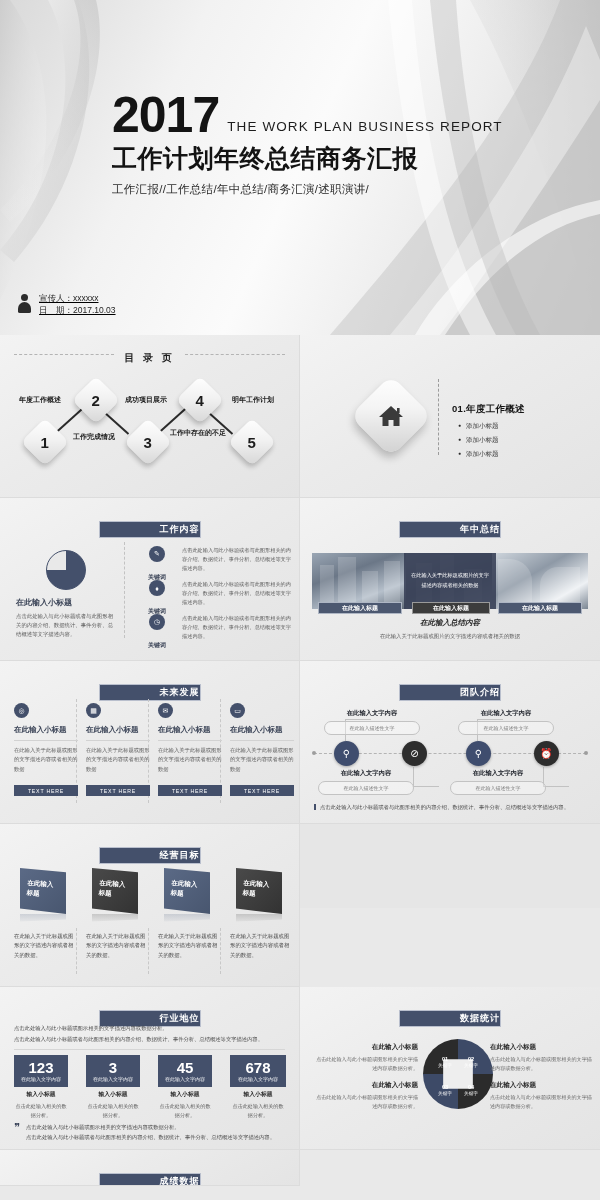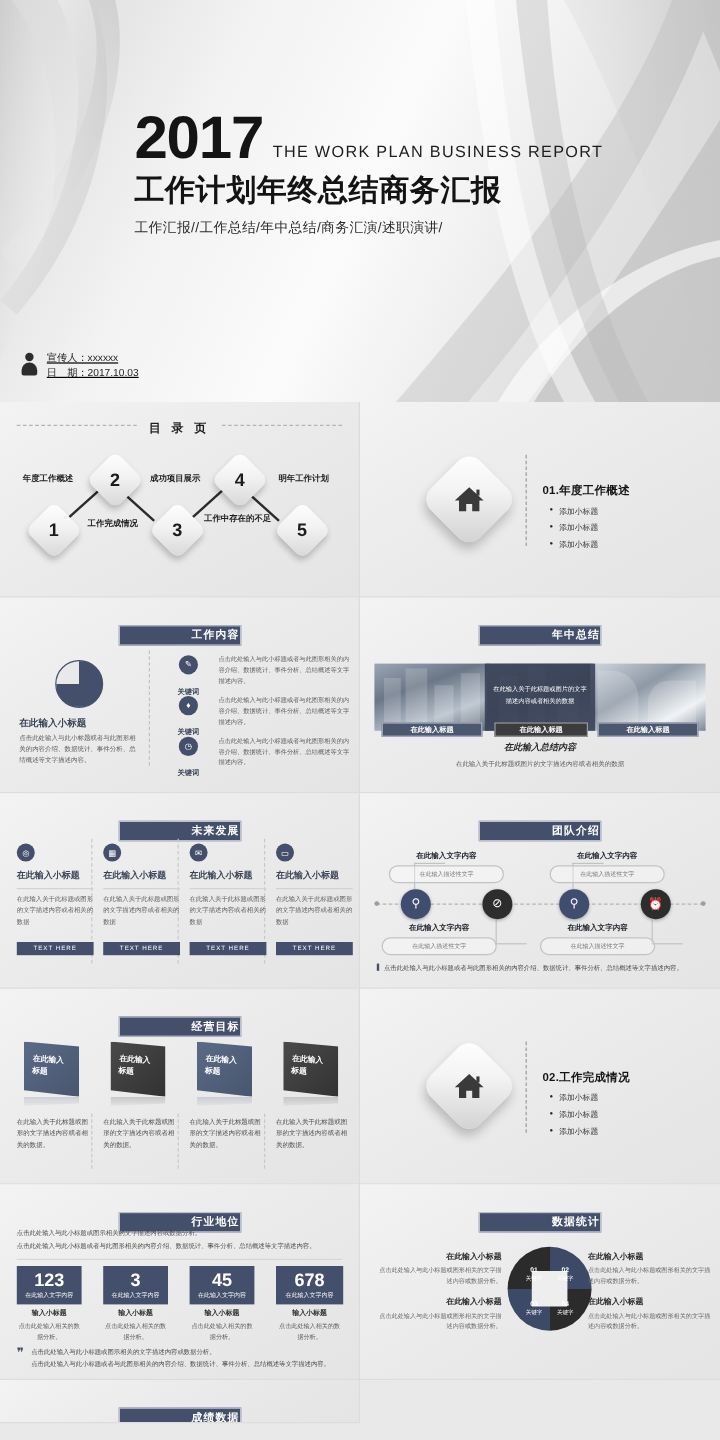--- a/index.html
+++ b/index.html
@@ -469,37 +469,20 @@
           <span>在此输入标题</span>
         </div>
       <div class="trap-sh dark" style="left:236px;"></div>
 
       <div class="gcol" style="left:14px;">在此输入关于此标题或图形的文字描述内容或者相关的数据。</div>
       <div class="gcol" style="left:86px;">在此输入关于此标题或图形的文字描述内容或者相关的数据。</div>
       <div class="gcol" style="left:158px;">在此输入关于此标题或图形的文字描述内容或者相关的数据。</div>
       <div class="gcol" style="left:230px;">在此输入关于此标题或图形的文字描述内容或者相关的数据。</div>
     </div>
 
-    <div class="slide">
-      <div class="sec-dia">
-        <svg class="home" width="26" height="24" viewBox="0 0 26 24">
-          <path d="M13 2 L25 13 L21.5 13 L21.5 22 L15.5 22 L15.5 16 L10.5 16 L10.5 22 L4.5 22 L4.5 13 L1 13 Z" fill="#3a3a3a"></path>
-          <rect x="19" y="4" width="2.6" height="5" fill="#3a3a3a"></rect>
-        </svg>
-      </div>
-      <div class="sec-vline"></div>
-      <div class="sec-txt">
-        <h3>02.工作完成情况</h3>
-        <ul>
-          <li>添加小标题</li>
-          <li>添加小标题</li>
-          <li>添加小标题</li>
-        </ul>
-      </div>
-    </div>
   </div>
 
   <div class="slide-row">
     <div class="slide">
       <div class="bar">
           <span>行业地位</span>
         </div>
       <div class="hy-intro">
         <div>点击此处输入与此小标题或图示相关的文字描述内容或数据分析。</div>
         <div>点击此处输入与此小标题或者与此图形相关的内容介绍、数据统计、事件分析、总结概述等文字描述内容。</div>

